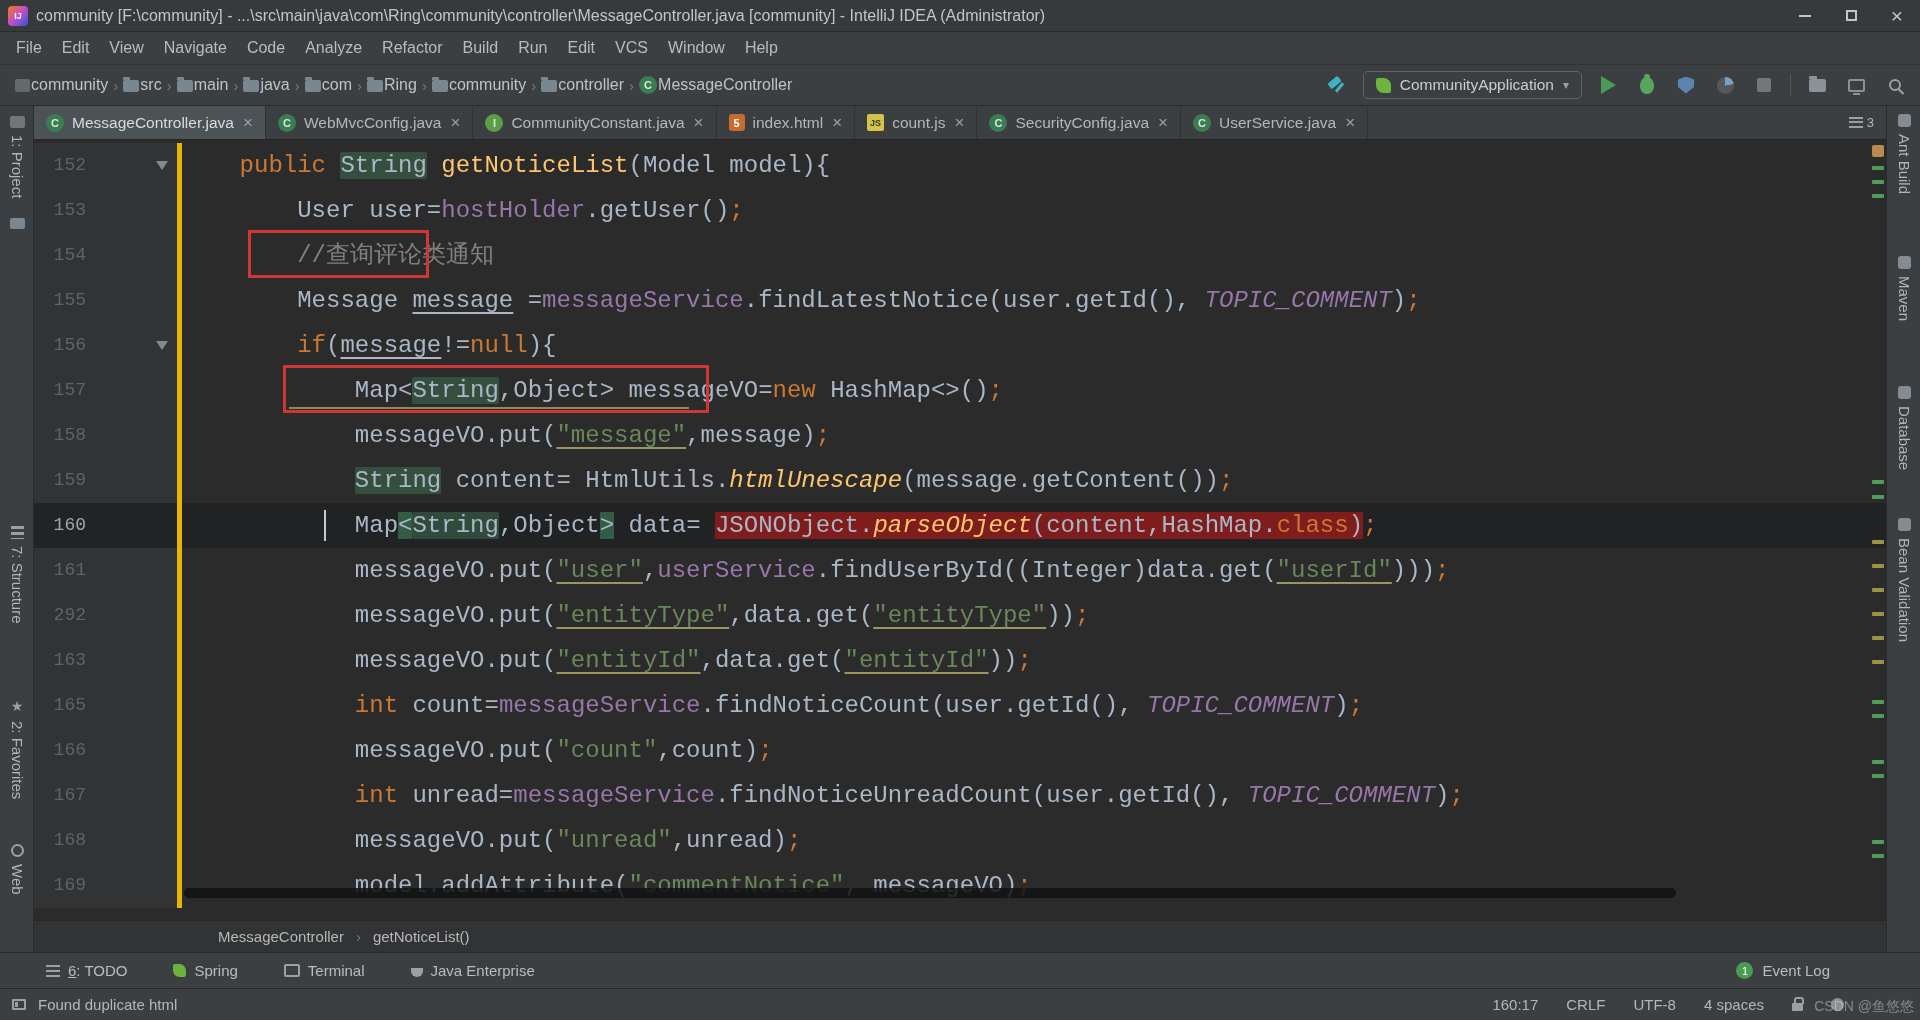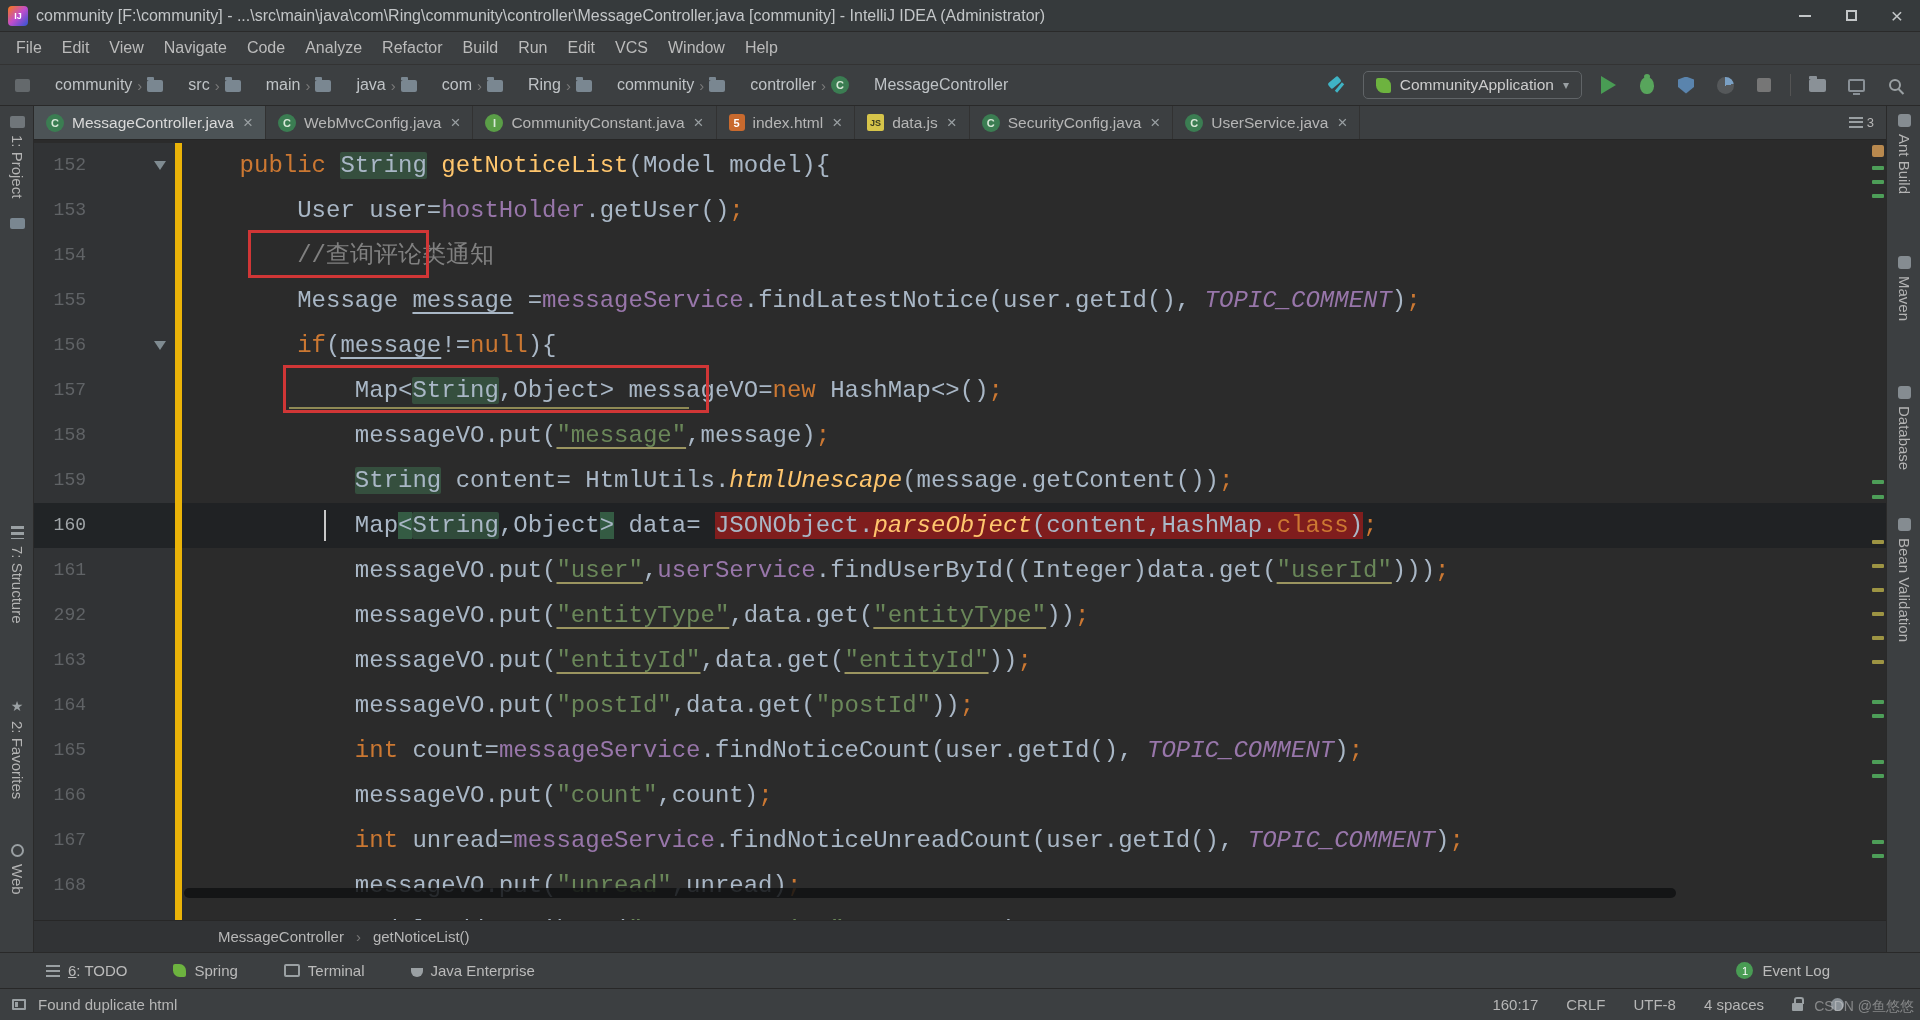--- a/index.html
+++ b/index.html
@@ -21,21 +21,21 @@
   .wb-close-g{font-size:21px;line-height:1;color:#c3c6c8}
 
   
   .menubar{height:32px;background:#3c3f41;display:flex;align-items:center;padding-left:6px;flex:none}
   .menu-item{padding:5px 10px;font-size:16px;color:#bbbbbb}
 
   
   .toolbar{height:42px;background:#3c3f41;display:flex;align-items:center;padding:0 12px;
     border-top:1px solid #333;border-bottom:1px solid #292929;flex:none}
   .crumbs{display:flex;align-items:center;min-width:0;overflow:hidden}
-  .crumb{display:flex;align-items:center;gap:25px;padding:0 3px;font-size:16px;color:#bfc3c6;white-space:nowrap}
+  .crumb{display:flex;align-items:center;gap:1px;padding:0 3px;font-size:16px;color:#bfc3c6;white-space:nowrap}
   .crumb-sep{color:#7a7a7a;font-size:15px;padding:0 2px}
   .ic-project{width:15px;height:13px;background:#64696c;border-radius:2px}
   .ic-folder{position:relative;width:16px;height:12px;background:#7a8791;border-radius:2px;margin-top:2px}
   .ic-folder::before{content:"";position:absolute;top:-3px;left:0;width:7px;height:3px;background:#7a8791;border-radius:1px 1px 0 0}
   .ic-class,.ic-circle{width:18px;height:18px;border-radius:50%;background:#3b7d52;color:#d8e8d8;
     font-size:11px;font-weight:700;display:flex;align-items:center;justify-content:center;flex:none}
   .ic-int{background:#5a9e47}
   .tb-right{margin-left:auto;display:flex;align-items:center;gap:13px}
   .tbtn{width:26px;height:26px;display:flex;align-items:center;justify-content:center}
   .hammer{position:relative;width:18px;height:17px}
@@ -86,21 +86,21 @@
   .ic-js{background:#d6c44a;color:#3a3a1f;font-size:9px;font-weight:700;border-radius:2px;
     width:17px;height:17px;display:flex;align-items:center;justify-content:center;flex:none}
   .tab-overflow{margin-left:auto;display:flex;align-items:center;gap:4px;padding:0 12px;color:#b6b6b6;font-size:13px}
   .lines-ic{width:14px;height:11px;background:repeating-linear-gradient(#9aa0a3 0 2px,transparent 2px 4.5px)}
 
   
   .editor{height:780px;background:#2b2b2b;position:relative;overflow:hidden;flex:none}
   .code-scroll{position:absolute;inset:0;padding-top:3px}
   .code-row{display:flex;height:45px}
   .code-row.current{background:#202224}
-  .gutter-cell{width:148px;flex:none;background:#313335;border-right:7px solid #eab308;display:flex;align-items:center}
+  .gutter-cell{width:148px;flex:none;background:#313335;border-right:5px solid #eab308;display:flex;align-items:center}
   .code-row.current .gutter-cell{background:#212426}
   .lnum{width:52px;text-align:right;font-family:"Liberation Mono",monospace;font-size:18px;color:#606366;line-height:45px}
   .code-row.current .lnum{color:#a1a6a9}
   .fold{flex:1;display:flex;justify-content:flex-end;align-items:center;padding-right:9px}
   .fold-arrow{width:0;height:0;border-top:9px solid #7f8b91;border-left:6px solid transparent;border-right:6px solid transparent}
   .code-cell{flex:1;position:relative;min-width:0}
   .code-text{white-space:pre;font-family:"Liberation Mono",monospace;font-size:24px;line-height:45px;position:relative;z-index:2}
   .tk{color:#a9b7c6}
   .k{color:#cc7832}
   .s{color:#6a8759}
@@ -323,21 +323,21 @@
               <span class="tab-label">CommunityConstant.java</span>
               <span class="tab-close">×</span>
             </div>
             <div class="tab">
               <span class="ic-html">5</span>
               <span class="tab-label">index.html</span>
               <span class="tab-close">×</span>
             </div>
             <div class="tab">
               <span class="ic-js">JS</span>
-              <span class="tab-label">data.js</span>
+              <span class="tab-label">count.js</span>
               <span class="tab-close">×</span>
             </div>
             <div class="tab">
               <span class="ic-circle">C</span>
               <span class="tab-label">SecurityConfig.java</span>
               <span class="tab-close">×</span>
             </div>
             <div class="tab">
               <span class="ic-circle">C</span>
               <span class="tab-label">UserService.java</span>
@@ -465,29 +465,20 @@
               </div>
             </div>
             <div class="code-row">
               <div class="gutter-cell">
                 <div class="lnum">163</div>
                 <div class="fold"></div>
               </div>
               <div class="code-cell">
                 <div class="code-text"><span class="tk p">            </span><span class="tk p">messageVO.put(</span><span class="tk s u">"entityId"</span><span class="tk p">,data.get(</span><span class="tk s u">"entityId"</span><span class="tk p">))</span><span class="tk k">;</span></div>
                 <div class="squig" style="left: 0ch; width: 59ch;"></div>
-              </div>
-            </div>
-            <div class="code-row">
-              <div class="gutter-cell">
-                <div class="lnum">164</div>
-                <div class="fold"></div>
-              </div>
-              <div class="code-cell">
-                <div class="code-text"><span class="tk p">            </span><span class="tk p">messageVO.put(</span><span class="tk s">"postId"</span><span class="tk p">,data.get(</span><span class="tk s">"postId"</span><span class="tk p">))</span><span class="tk k">;</span></div>
               </div>
             </div>
             <div class="code-row">
               <div class="gutter-cell">
                 <div class="lnum">165</div>
                 <div class="fold"></div>
               </div>
               <div class="code-cell">
                 <div class="code-text"><span class="tk p">            </span><span class="tk k">int</span><span class="tk p"> count=</span><span class="tk f">messageService</span><span class="tk p">.findNoticeCount(user.getId(), </span><span class="tk C">TOPIC_COMMENT</span><span class="tk p">)</span><span class="tk k">;</span></div>
               </div>

